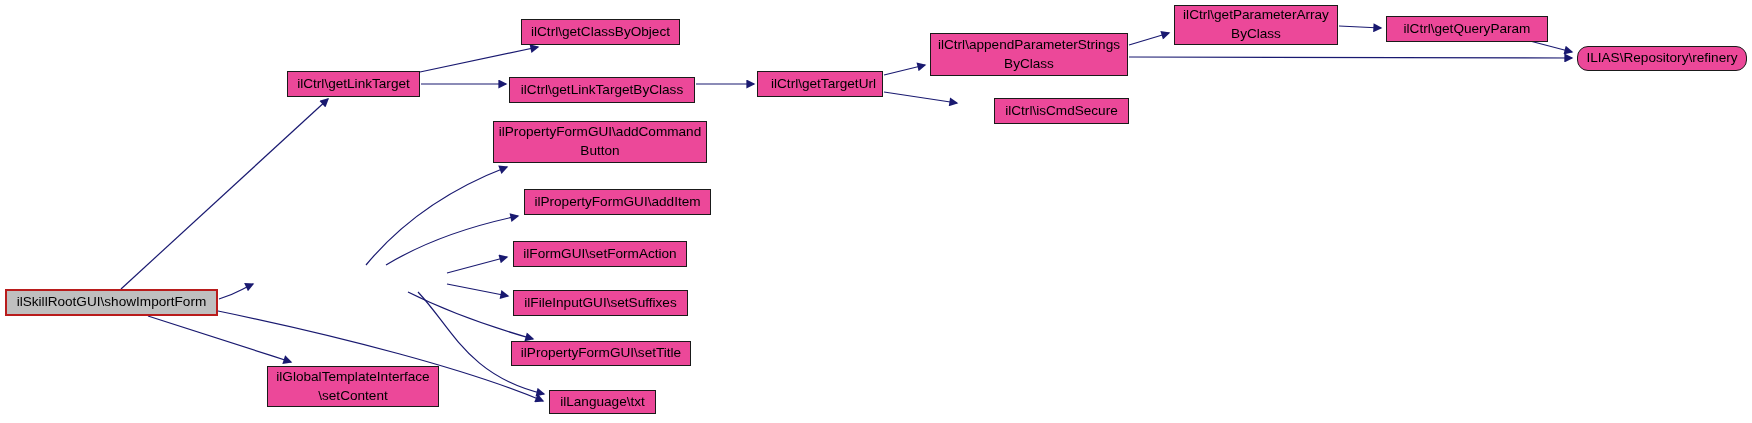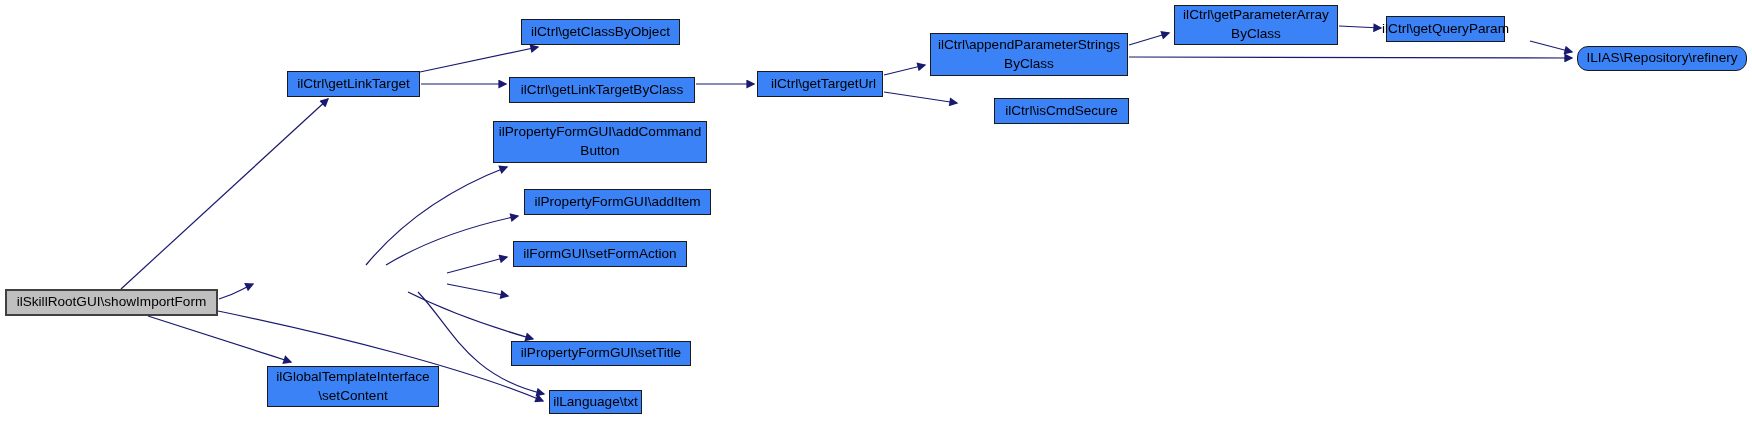--- a/index.html
+++ b/index.html
@@ -12,35 +12,35 @@
     overflow: hidden;
   }
   #edges {
     position: absolute;
     left: 0; top: 0;
     width: 1752px; height: 423px;
   }
   .node {
     position: absolute;
     box-sizing: border-box;
-    background: #3b82f6;
+    background: #ec4899;
     border: 1px solid #1a1a1a;
     color: #000000;
     font-size: 13.6px;
     line-height: 1.38;
     display: flex;
     align-items: center;
     justify-content: center;
     text-align: center;
     white-space: pre-line;
     cursor: pointer;
   }
   .node.highlight {
     background: #bfbfbf;
-    border: 2px solid #404040;
+    border: 2px solid #b91c1c;
     cursor: default;
   }
   .edge {
     fill: none;
     stroke: #191970;
     stroke-width: 1.2;
   }
 </style>
 </head>
 <body>
@@ -83,35 +83,36 @@
   <div class="node" style="left:509px; top:77px;  width:186px; height:26px;">ilCtrl\getLinkTargetByClass</div>
 
   <div class="node" style="left:757px; top:71px;  width:126px; height:26px;padding-left:7px;">ilCtrl\getTargetUrl</div>
 
   <div class="node" style="left:930px; top:33px;  width:198px; height:43px;">ilCtrl\appendParameterStrings
 ByClass</div>
 
   <div class="node" style="left:1174px; top:5px;  width:164px; height:40px;">ilCtrl\getParameterArray
 ByClass</div>
 
-  <div class="node" style="left:1386px; top:16px; width:119px; height:26px;">ilCtrl\getQueryParam</div>
+  <div class="node" style="left:1386px; top:16px; width:162px; height:26px;">ilCtrl\getQueryParam</div>
 
   <div class="node" style="left:1577px; top:46px; width:170px; height:25px;border-radius:11px;">ILIAS\Repository\refinery</div>
 
   <div class="node" style="left:962px; top:98px;  width:135px; height:26px;margin-left:32px;">ilCtrl\isCmdSecure</div>
 
   <div class="node" style="left:493px; top:121px; width:214px; height:42px;">ilPropertyFormGUI\addCommand
 Button</div>
 
   <div class="node" style="left:524px; top:189px; width:187px; height:26px;">ilPropertyFormGUI\addItem</div>
 
   <div class="node" style="left:513px; top:241px; width:174px; height:26px;">ilFormGUI\setFormAction</div>
 
 
+  <div class="node" style="left:513px; top:290px; width:175px; height:26px;">ilFileInputGUI\setSuffixes</div>
 
   <div class="node" style="left:511px; top:341px; width:180px; height:25px;">ilPropertyFormGUI\setTitle</div>
 
   <div class="node" style="left:267px; top:366px; width:172px; height:41px;">ilGlobalTemplateInterface
 \setContent</div>
 
-  <div class="node" style="left:549px; top:390px; width:93px; height:24px;">ilLanguage\txt</div>
+  <div class="node" style="left:549px; top:390px; width:107px; height:24px;">ilLanguage\txt</div>
 
 </div>
 
 </body></html>

